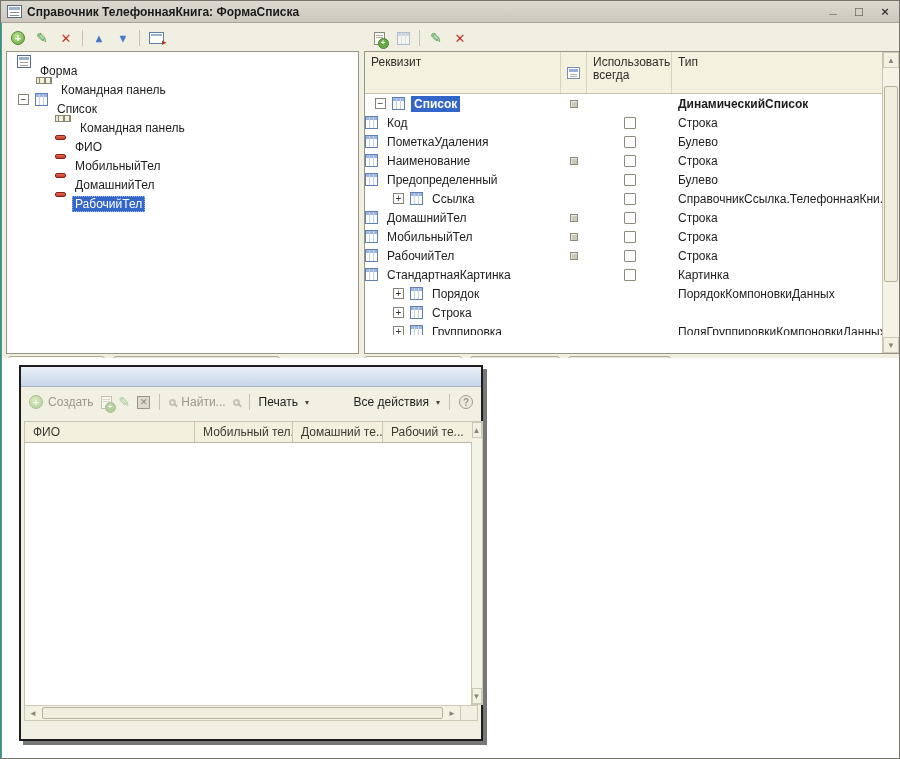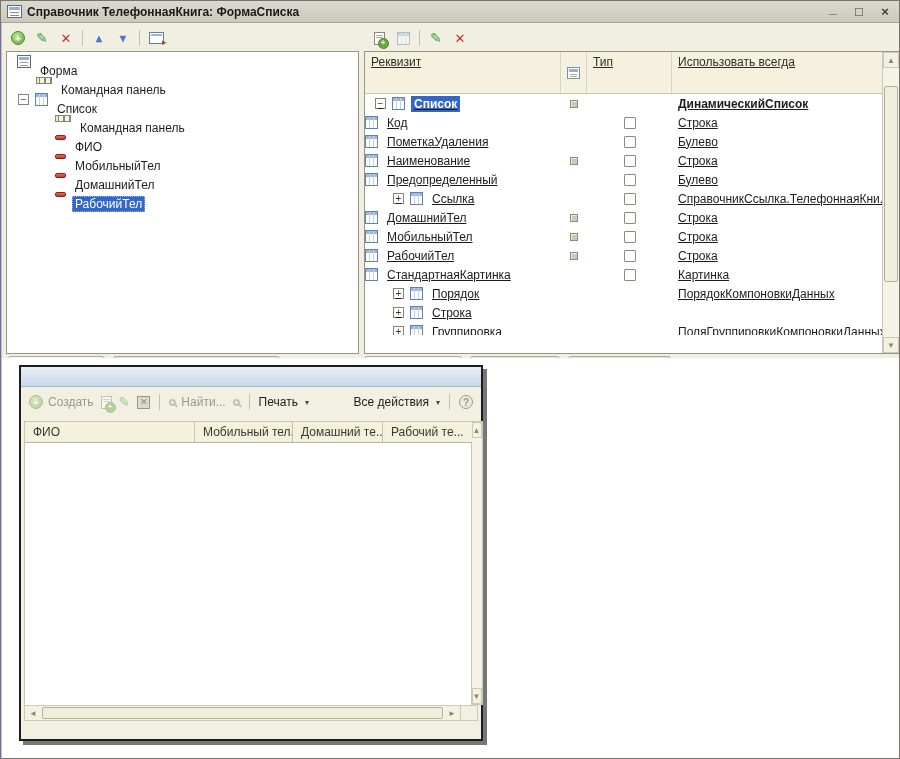--- a/index.html
+++ b/index.html
@@ -1,17 +1,17 @@
 <!DOCTYPE html>
 <html><head>
 <meta charset="utf-8">
 <style>
   html,body{margin:0;padding:0;background:#c8c8c8;}
   *{box-sizing:border-box;font-family:"Liberation Sans","DejaVu Sans",sans-serif;}
-  #app{position:relative;width:900px;height:759px;background:#c4b5fd;border:1px solid #75756d;overflow:hidden;}
+  #app{position:relative;width:900px;height:759px;background:#14b8a6;border:1px solid #75756d;overflow:hidden;}
 
   
   .titlebar{position:absolute;left:0;top:0;width:100%;height:22px;background:linear-gradient(180deg,#dcd9d0,#ccc8bd);
     border-bottom:1px solid #a8a49a;display:flex;align-items:center;padding:0 6px;}
   .title-icon{width:15px;height:13px;border:1px solid #5c6c84;background:#fff;position:relative;margin-right:5px;flex:0 0 auto;}
   .title-icon::before{content:"";position:absolute;left:1px;right:1px;top:1px;height:3px;background:#9cb0d0;}
   .title-icon::after{content:"";position:absolute;left:2px;right:2px;top:6px;height:4px;
     background:linear-gradient(180deg,#8c8c8c 0 1px,transparent 1px 3px,#8c8c8c 3px 4px);}
   .title-text{font-size:12px;font-weight:bold;color:#1a1a1a;white-space:nowrap;}
   .win-btns{margin-left:auto;display:flex;gap:10px;align-items:center;}
@@ -55,21 +55,21 @@
   .ic-cmdbar::before{left:2px;} .ic-cmdbar::after{left:8px;}
   .ic-table{width:13px;height:13px;border:1px solid #6080b8;
     background:linear-gradient(90deg,transparent 0 3px,#c4d2e8 3px 4px,transparent 4px 7px,#c4d2e8 7px 8px,transparent 8px),
                linear-gradient(180deg,#9db6e0 0 3px,#fdfdfb 3px);}
   .ic-field{width:11px;height:5px;background:linear-gradient(180deg,#e86a52,#c23a28);border:1px solid #8c2018;border-radius:2px;}
   .tlbl{padding:1px 3px;margin-top:18px;}
   .tlbl.sel{background:#3465c8;color:#fff;outline:1px dotted #9db6e0;outline-offset:-1px;}
 
   
   .attr-panel{position:absolute;left:362px;top:28px;width:536px;height:303px;background:#fff;border:1px solid #9a9685;overflow:hidden;}
-  .attr-grid{display:grid;grid-template-columns:196px 26px 85px 1fr;text-decoration:underline;}
+  .attr-grid{display:grid;grid-template-columns:196px 26px 85px 1fr;}
   .ahead{height:42px;background:#f4f1df;border-bottom:1px solid #c8c4ae;font-size:12px;color:#2e2e26;}
   .ahead .hc{padding:4px 6px;border-right:1px solid #d8d4be;line-height:13px;}
   .ahead .hc:last-child{border-right:none;}
   .hc-mark{display:flex;align-items:center;justify-content:center;}
   .ic-usewin{width:14px;height:12px;border:1px solid #7890b0;background:#fff;position:relative;}
   .ic-usewin::before{content:"";position:absolute;left:1px;right:1px;top:1px;height:3px;background:#98b0d8;}
   .ic-usewin::after{content:"";position:absolute;left:2px;right:2px;top:6px;height:1px;background:#b0b0a0;box-shadow:0 2px 0 #b0b0a0;}
   .arows{overflow:hidden;height:241px;}
   .arow{height:19px;font-size:12px;color:#1c1c1c;align-items:center;}
   .arow .c{display:flex;align-items:center;height:19px;overflow:hidden;white-space:nowrap;}
@@ -217,22 +217,22 @@
         <span class="tlbl sel">РабочийТел</span>
       </div>
     </div>
 
     <div class="attr-panel">
       <div class="attr-grid ahead" style="width:517px">
         <div class="hc">Реквизит</div>
         <div class="hc hc-mark">
             <span class="ic-usewin"></span>
           </div>
+        <div class="hc">Использовать всегда</div>
         <div class="hc">Тип</div>
-        <div class="hc">Использовать всегда</div>
       </div>
       <div class="arows" style="width:517px">
 
         <div class="attr-grid arow">
           <div class="c name d0">
               <span class="exp minus"></span>
               <span class="ic ic-table"></span>
               <span class="albl sel">Список</span>
             </div>
           <div class="c mark">

